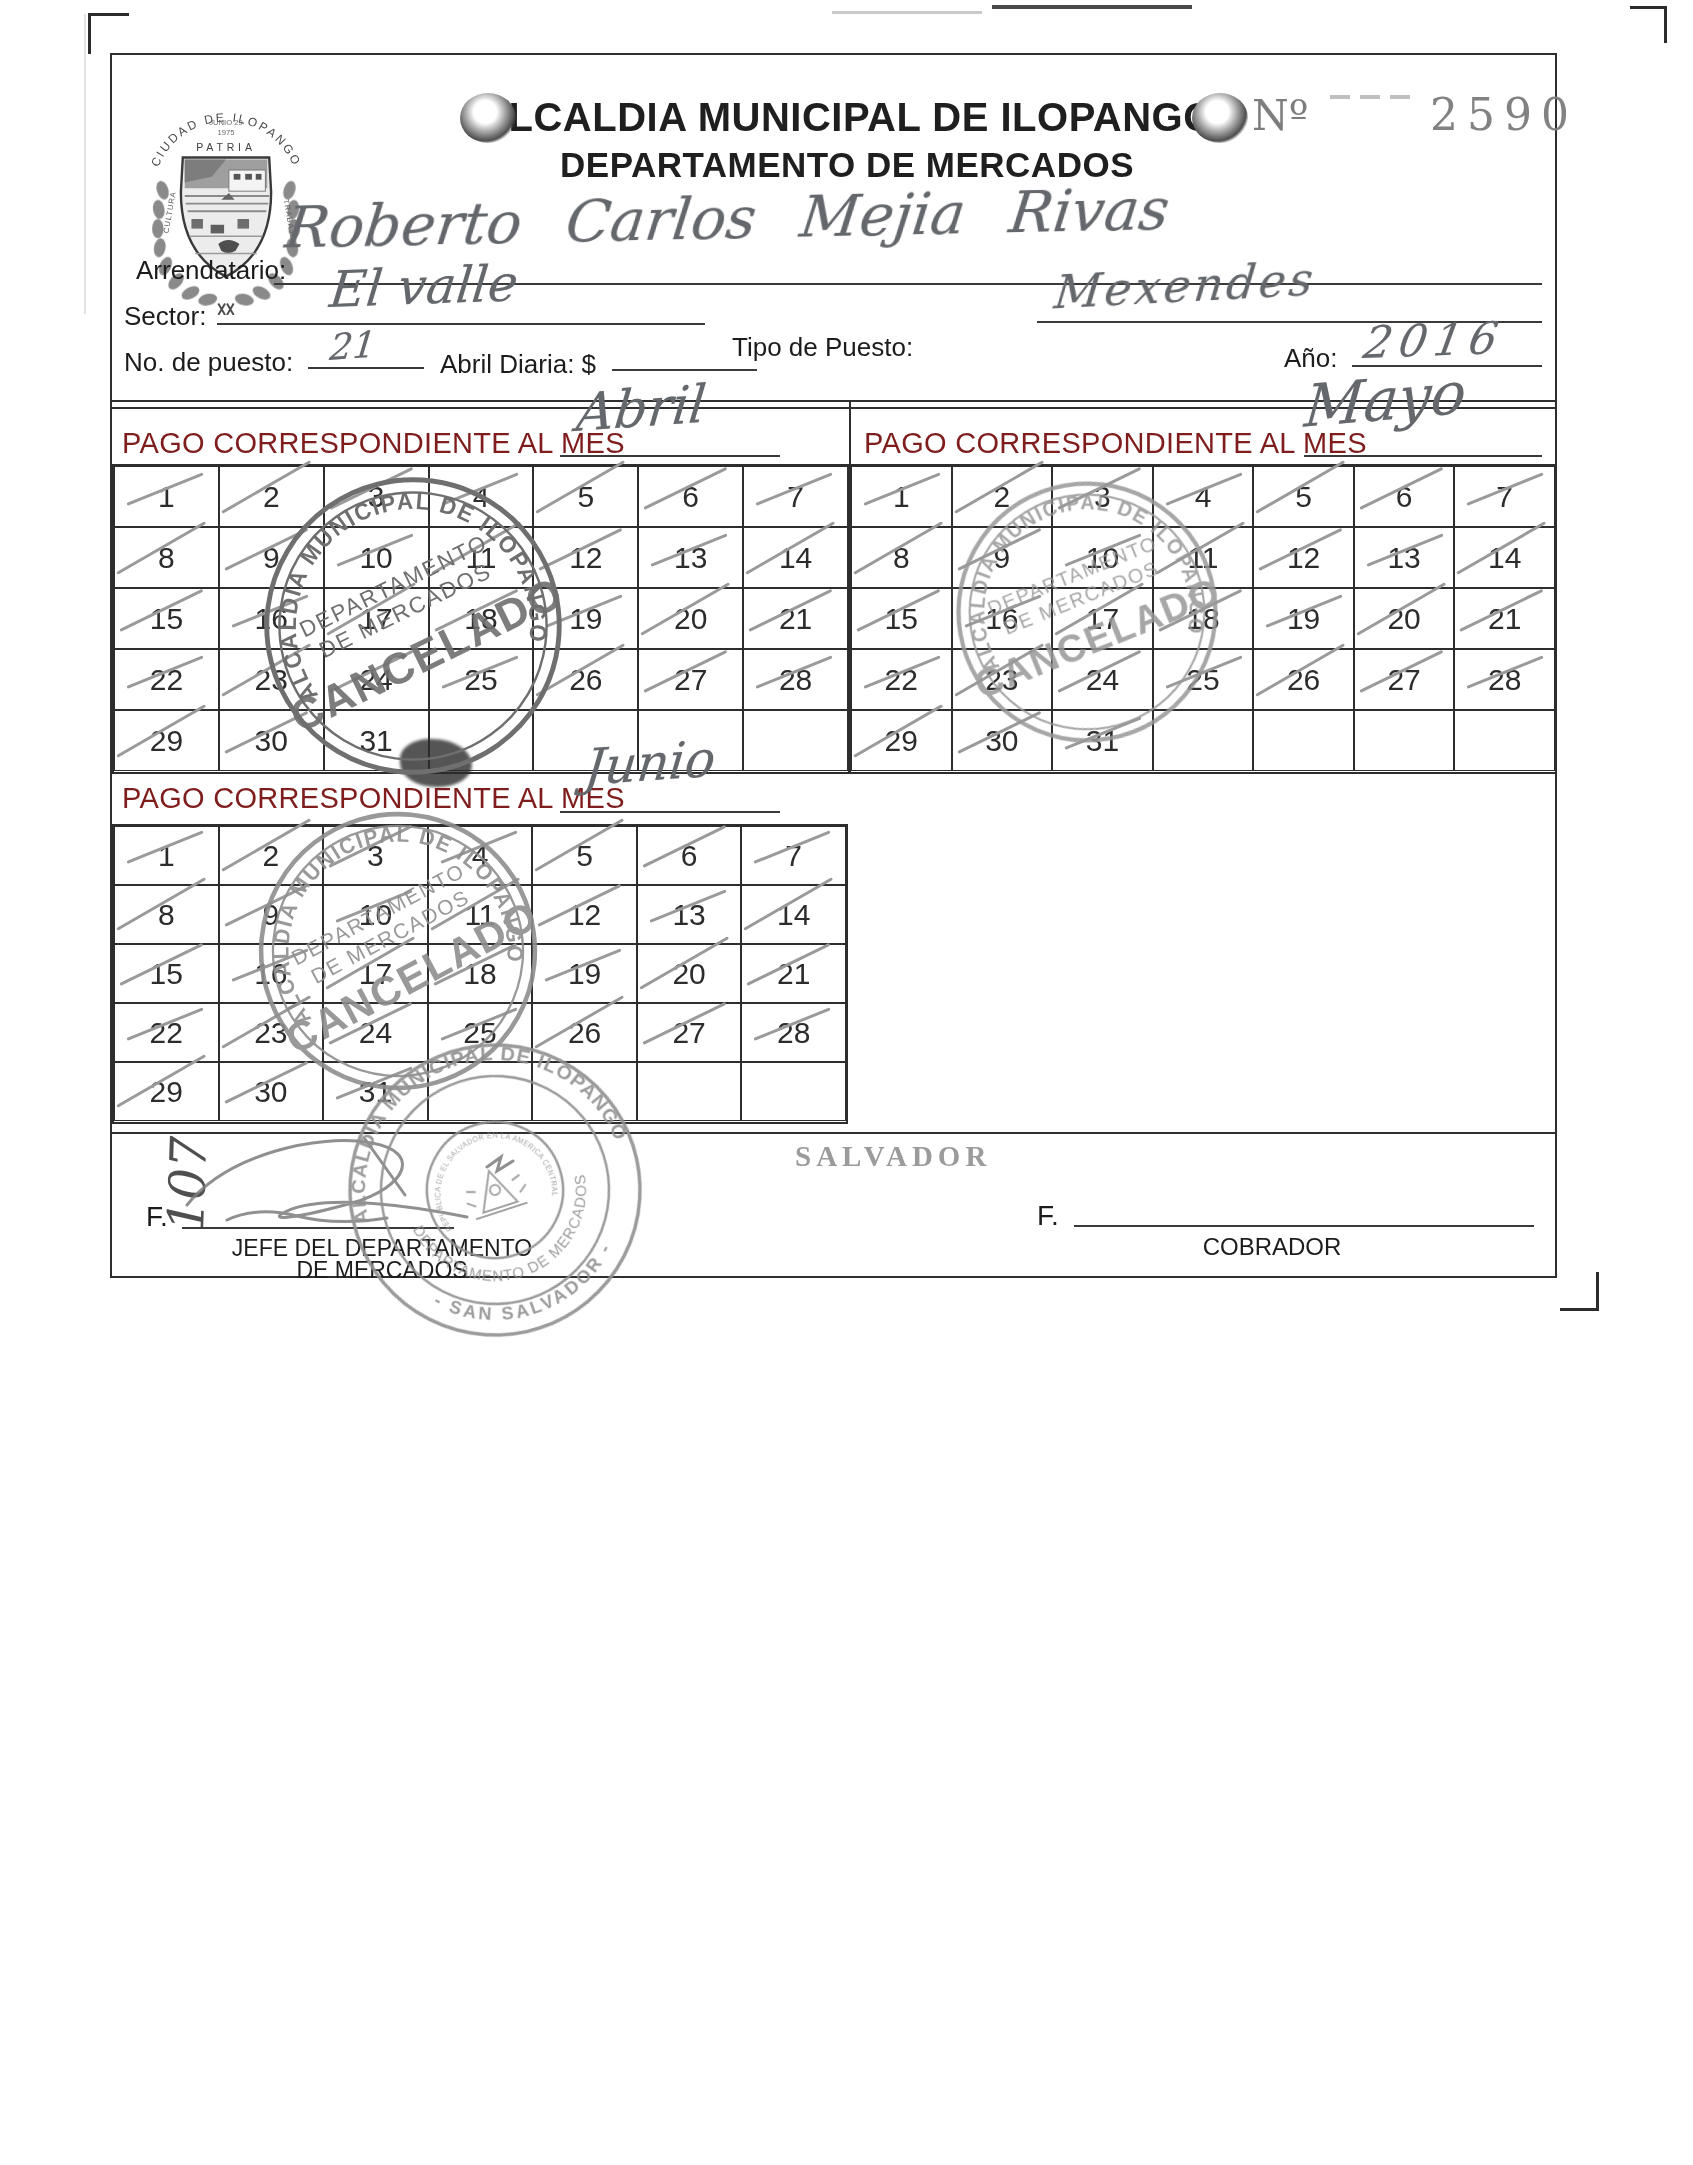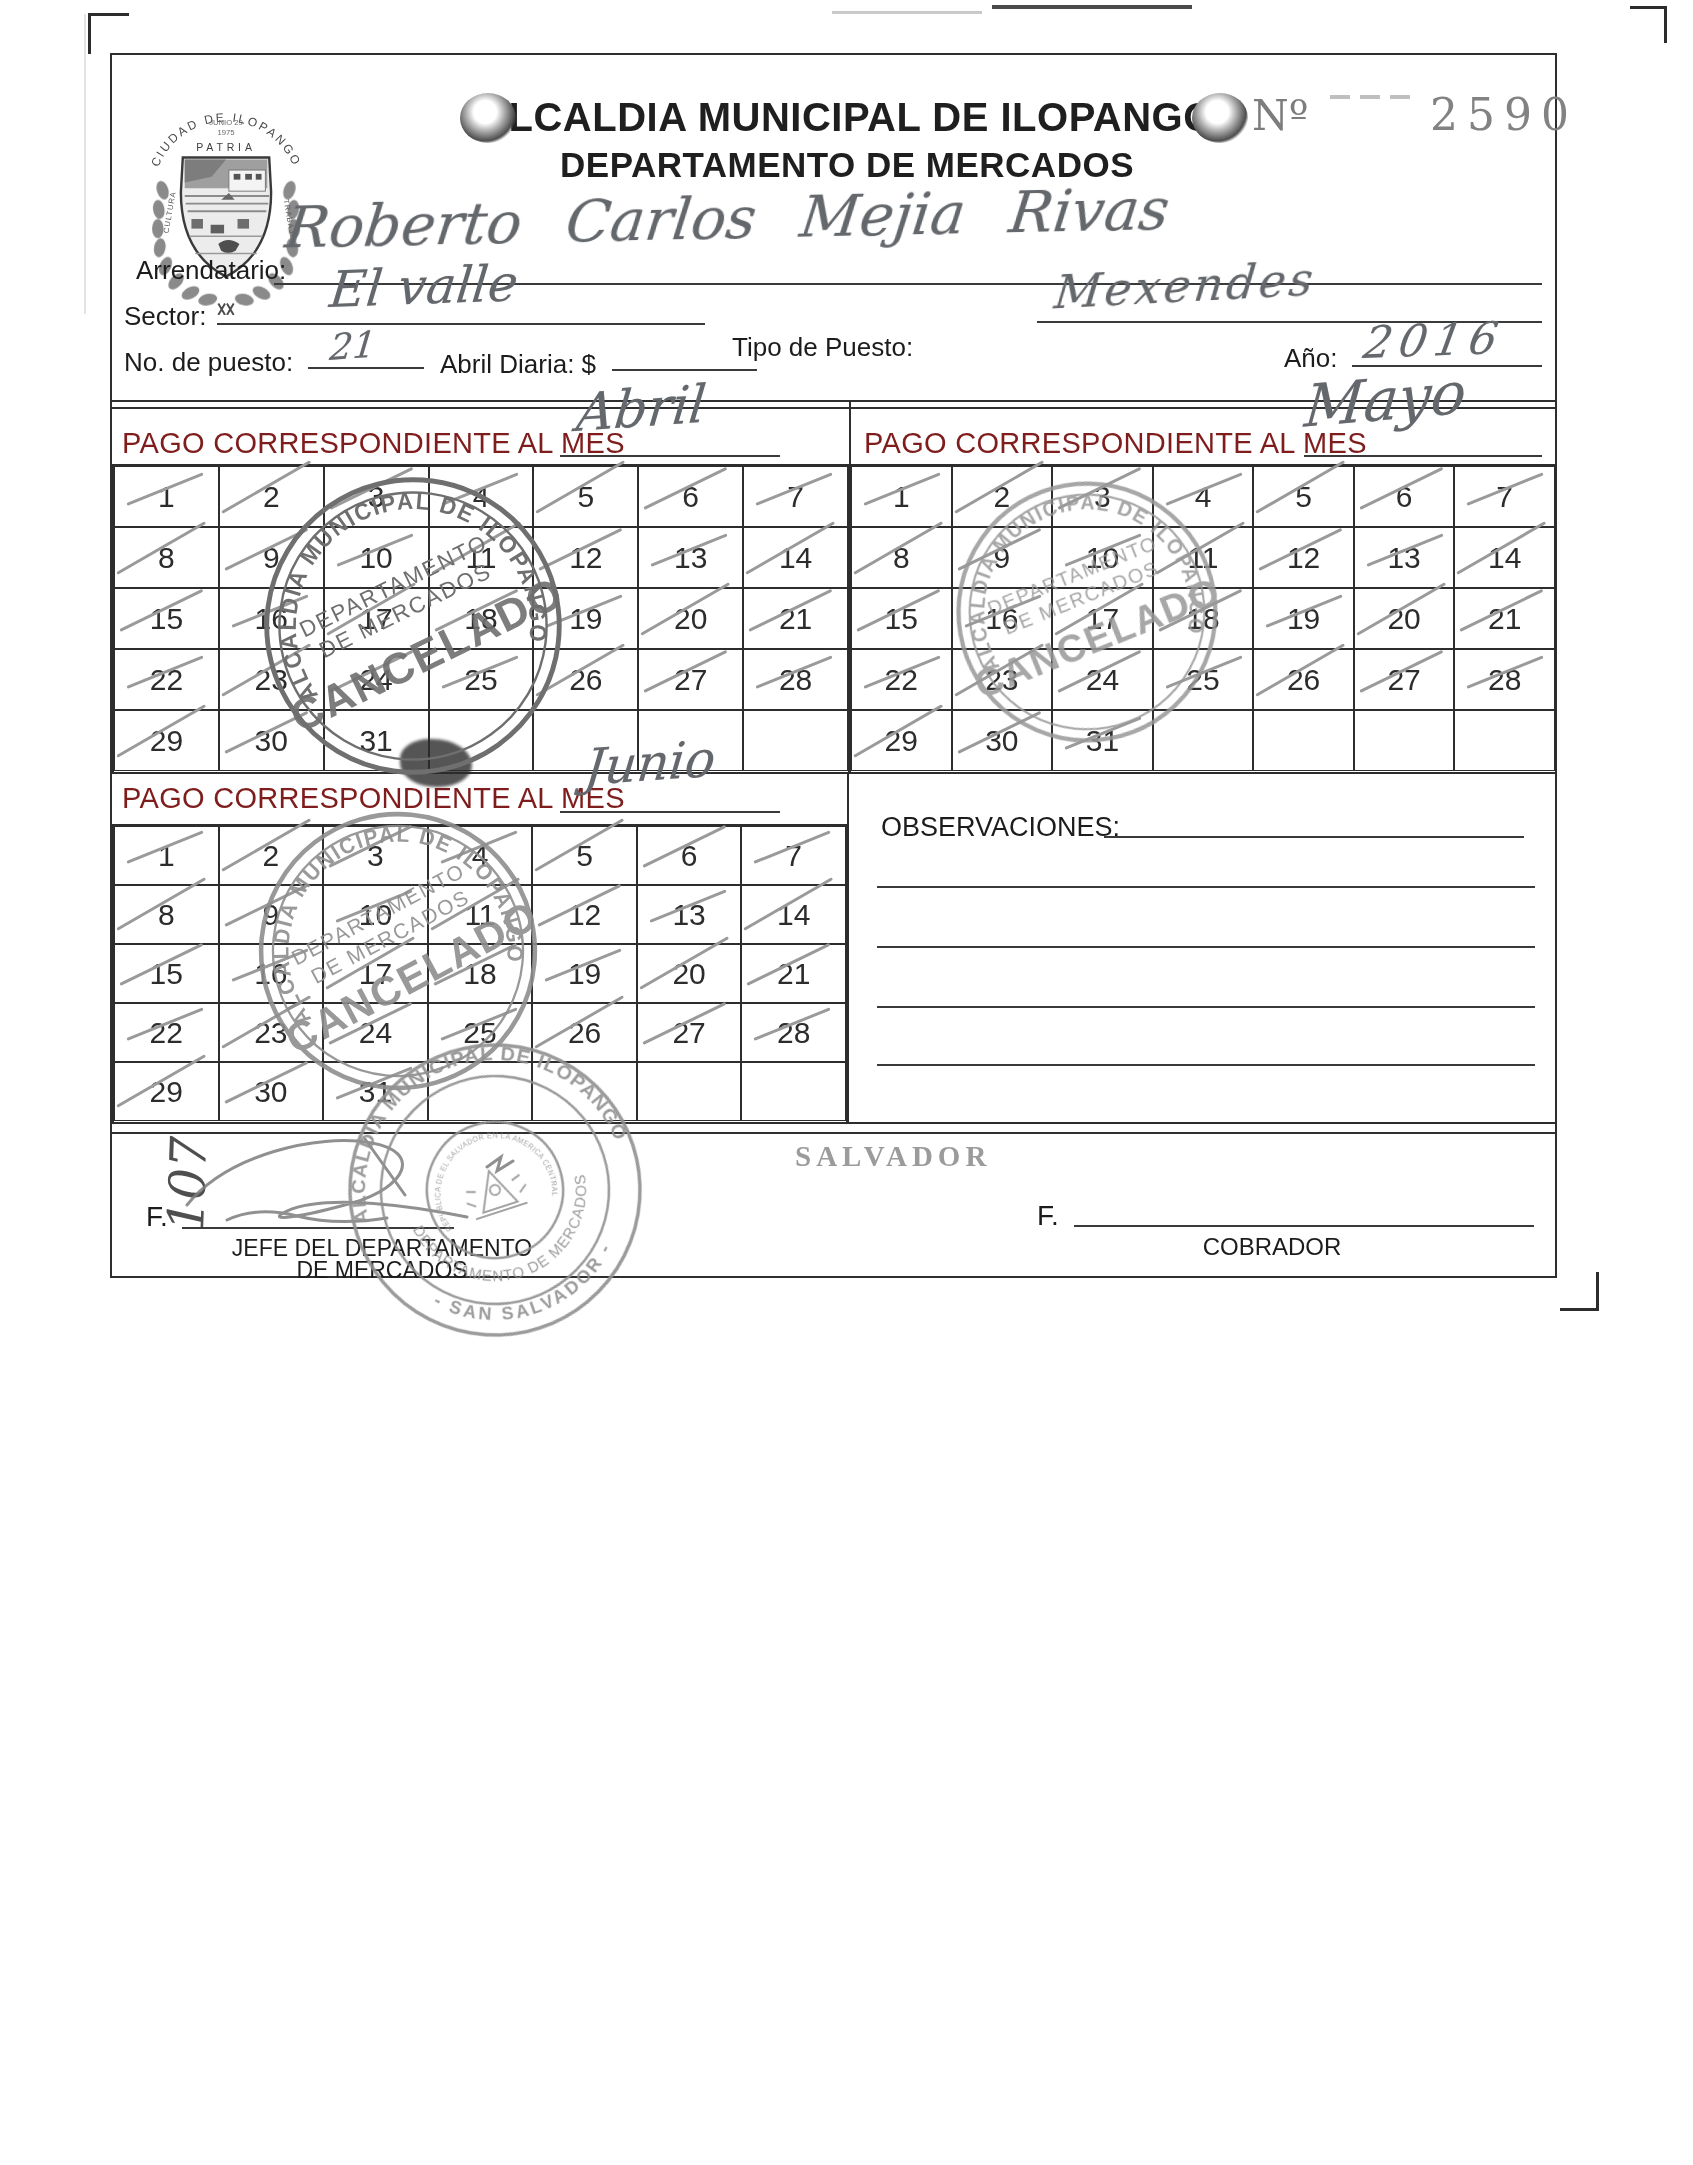--- a/index.html
+++ b/index.html
@@ -573,28 +573,20 @@
         <i class="slash v1"></i>
       </div>
       <div class="cell"></div>
       <div class="cell"></div>
       <div class="cell"></div>
       <div class="cell"></div>
     </div>
 
   <div class="smudge" style="left:288px;top:684px;width:72px;height:48px;"></div>
 
-  <div class="obs-box">
-    <div class="lbl" style="left:32px;top:38px;font-size:27px;">OBSERVACIONES:</div>
-    <div class="obs-line" style="left:255px;top:62px;width:420px;"></div>
-    <div class="obs-line" style="left:28px;top:112px;width:658px;"></div>
-    <div class="obs-line" style="left:28px;top:172px;width:658px;"></div>
-    <div class="obs-line" style="left:28px;top:232px;width:658px;"></div>
-    <div class="obs-line" style="left:28px;top:290px;width:658px;"></div>
-  </div>
 
   <div class="hline" style="left:0;top:1077px;width:1443px;"></div>
   <div>
     <div class="original" style="left:683px;top:1085px;">SALVADOR</div>
 
     <div class="handnum" style="left:28px;top:1100px;">107</div>
 
     <div class="lbl" style="left:34px;top:1146px;font-size:28px;">F.</div>
     <div class="fieldline" style="left:70px;top:1172px;width:272px;"></div>
     <div class="role" style="left:110px;top:1180px;width:320px;">JEFE DEL DEPARTAMENTO</div>

